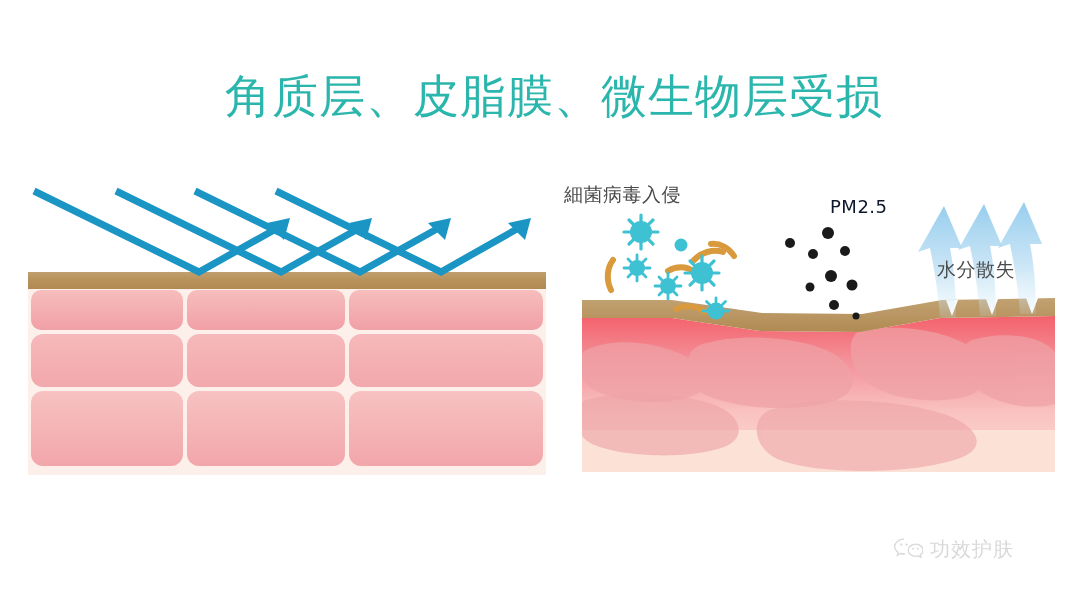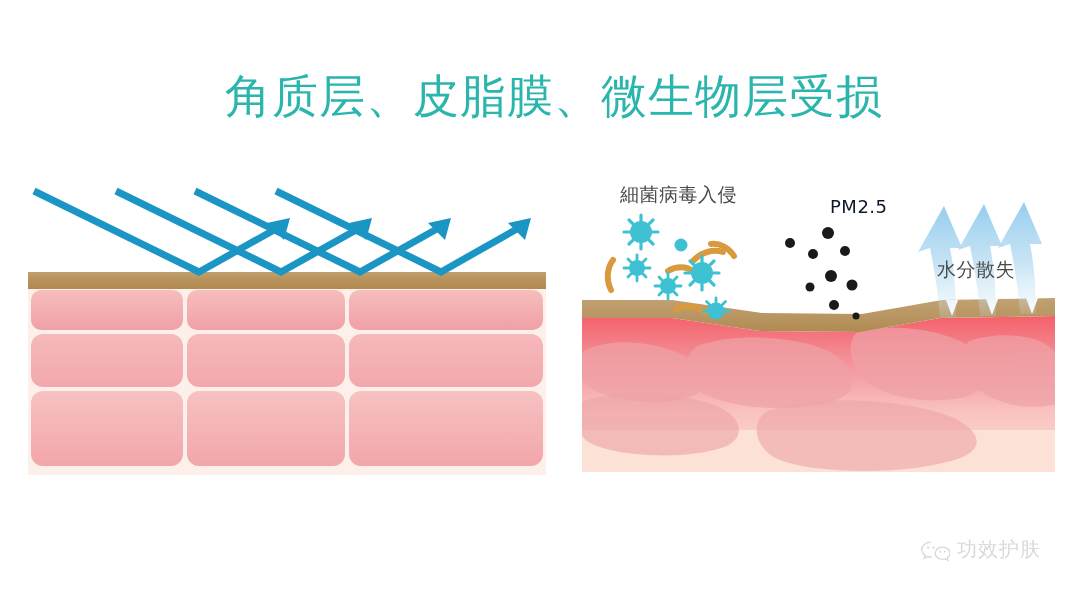--- a/index.html
+++ b/index.html
@@ -50,21 +50,21 @@
   }
 
   
   .lbl {
     position: absolute;
     color: #4b4b4b;
     font-family: "DejaVu Sans", "Liberation Sans", sans-serif;
     white-space: nowrap;
   }
   .lbl-bacteria {
-    left: 620px;
+    left: 564px;
     top: 182px;
     font-size: 19px;
     letter-spacing: 0.5px;
     text-align: center;
   }
   .lbl-pm {
     left: 786px;
     top: 196px;
     font-size: 18px;
     color: #0f172a;
@@ -75,24 +75,24 @@
     left: 937px;
     top: 257px;
     font-size: 19px;
     letter-spacing: 0.5px;
     text-align: center;
   }
 
   
   .watermark {
     position: absolute;
-    left: 920px;
+    left: 893px;
     top: 536px;
     display: flex;
-    align-items: flex-end;
+    align-items: flex-start;
     gap: 7px;
     opacity: 0.38;
   }
   .watermark .wm-text {
     font-size: 20px;
     color: #9a9a9a;
     font-family: "DejaVu Sans", "Liberation Sans", sans-serif;
     letter-spacing: 1px;
     white-space: nowrap;
   }

